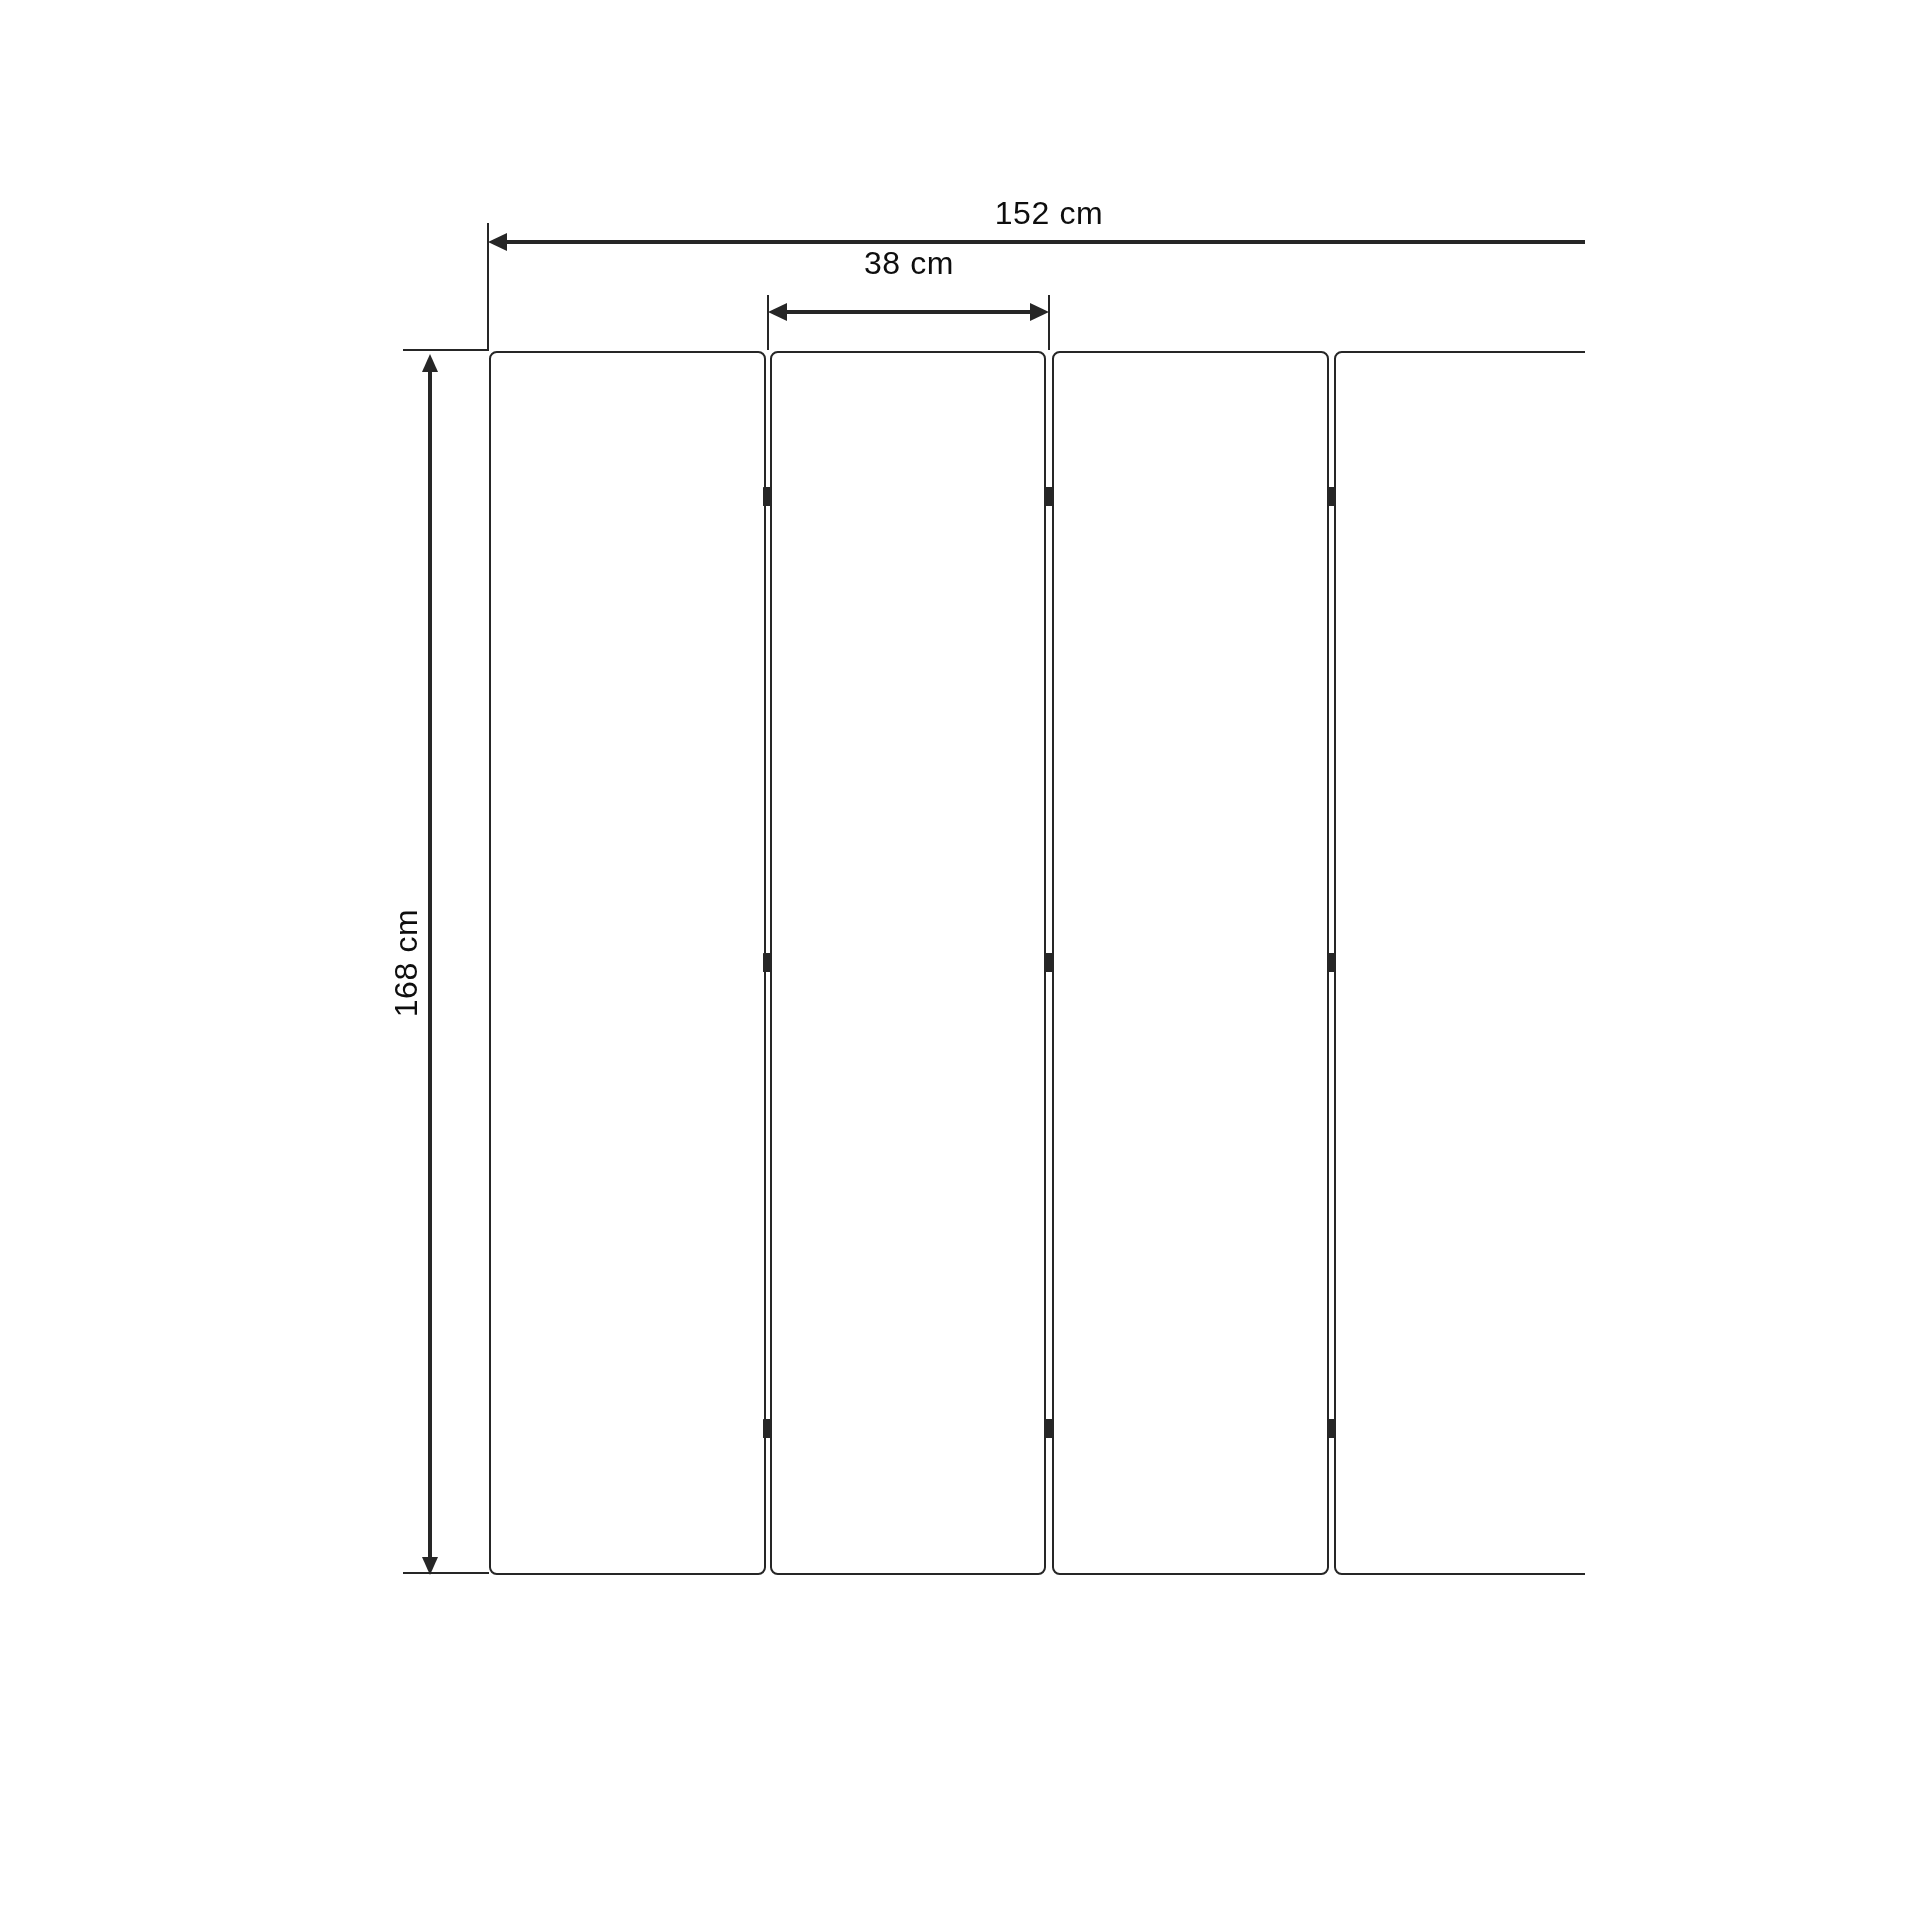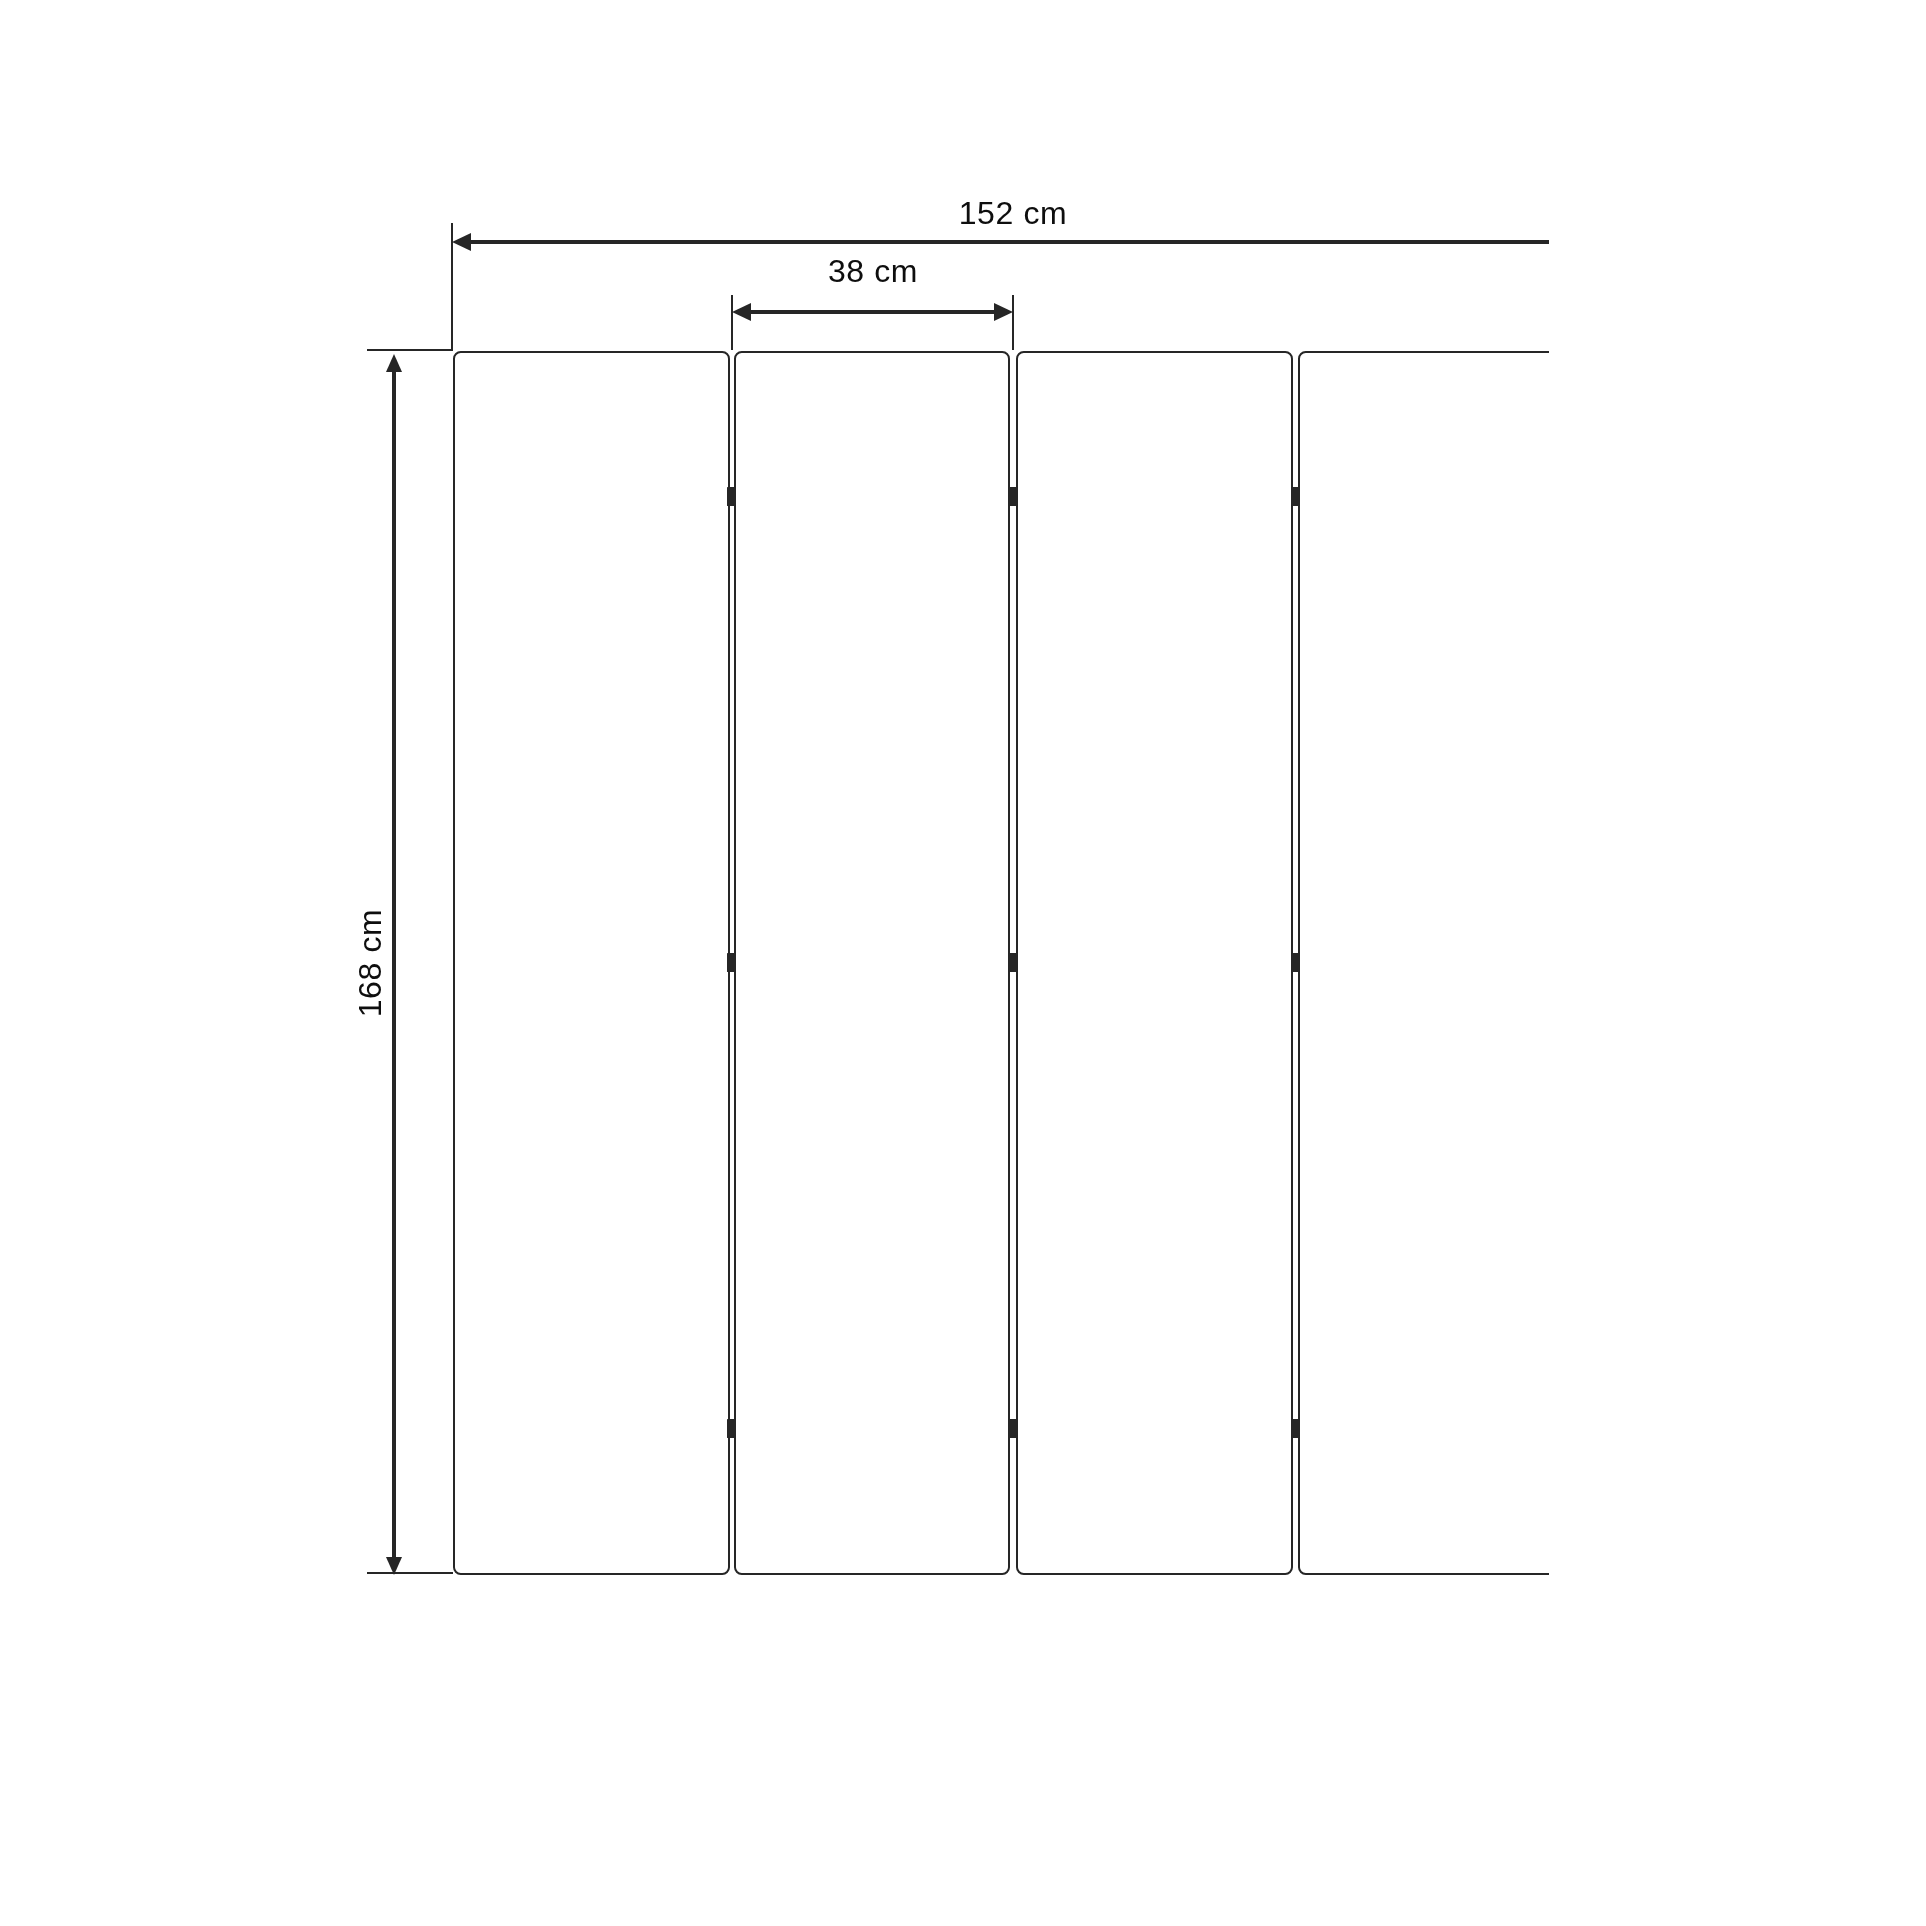--- a/index.html
+++ b/index.html
@@ -7,20 +7,21 @@
     --text:#0e0e0e;
     --bg:#ffffff;
   }
   html,body{margin:0;padding:0;background:var(--bg);}
   .canvas{
     position:relative;
     width:1549px;height:1926px;
     background:var(--bg);
     font-family:"Liberation Sans","DejaVu Sans",sans-serif;
     overflow:hidden;
+    margin-left:36px;
   }
 
   
   .panel{
     position:absolute;
     top:351px;height:1224px;
     box-sizing:border-box;
     border:2.6px solid var(--line);
     border-radius:7.7px;
     background:var(--bg);
@@ -82,21 +83,21 @@
   
   .dim-label{
     position:absolute;
     color:var(--text);
     font-size:32px;
     letter-spacing:0.6px;
     white-space:nowrap;
     transform:translate(-50%,-50%);
   }
   .label-width {left:1013px;top:213px;}
-  .label-panel {left:873px;top:271px;}
+  .label-panel {left:873px;top:263px;}
   .label-height{left:370px;top:963px;transform:translate(-50%,-50%) rotate(-90deg);}
 </style>
 </head>
 <body>
 
 <div class="canvas">
 
   <div class="dim-label label-width">152 cm</div>
   <div class="dim-h dim-width">
     <span class="arr left"></span>

